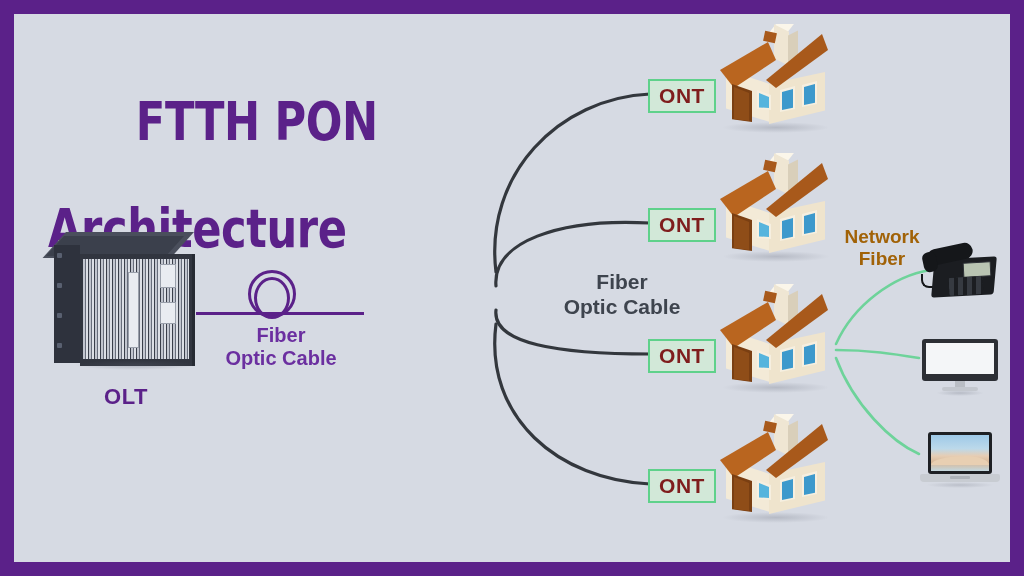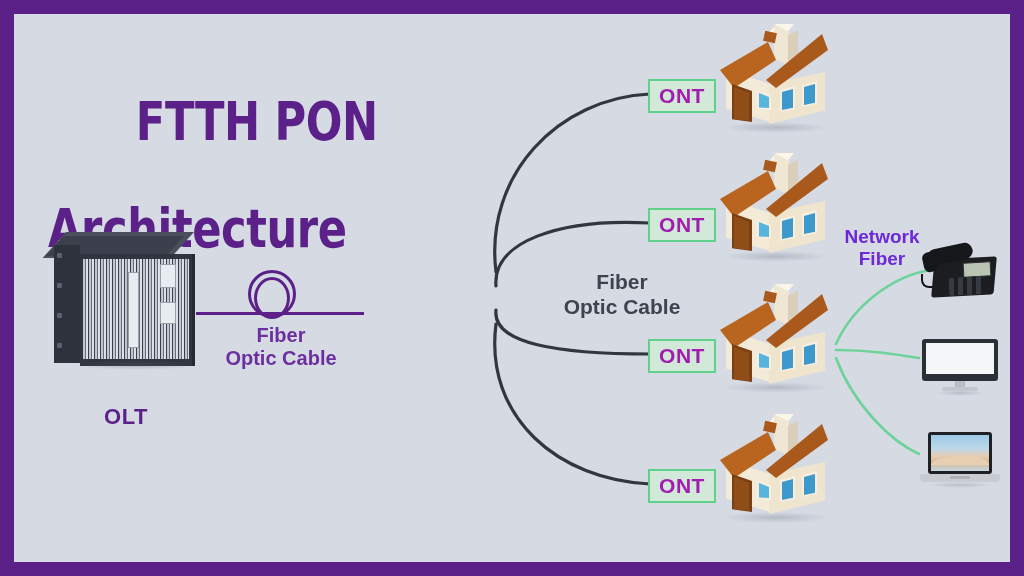--- a/index.html
+++ b/index.html
@@ -74,21 +74,21 @@
   }
   .olt-card{
     position:absolute;background:#e9ecf1;border:1px solid #9aa0ab;
   }
   .olt-shadow{
     position:absolute;left:20px;top:128px;width:124px;height:10px;
     background:radial-gradient(ellipse at center,rgba(90,95,110,.30),rgba(90,95,110,0) 70%);
   }
   #olt-label{
     position:absolute;left:0;top:152px;width:180px;text-align:center;
-    color:#5b2189;font-weight:bold;font-size:22px;letter-spacing:.5px;margin-top:20px;
+    color:#5b2189;font-weight:bold;font-size:22px;letter-spacing:.5px;
   }
 
   
   #fiber-left{position:absolute;left:172px;top:248px;width:190px;height:130px;}
   .fiber-line{
     position:absolute;left:10px;top:50px;width:168px;height:3px;background:#5b2189;
   }
   .coil{
     position:absolute;border:3px solid #5b2189;border-radius:50%;background:transparent;
   }
@@ -123,21 +123,21 @@
     color:#3e444e;font-weight:bold;font-size:21px;line-height:1.2;
   }
 
   
   .ont{
     position:absolute;width:64px;height:30px;
     background:#d2e8d8;border:2px solid #5fd18b;
     display:flex;align-items:center;justify-content:center;
   }
   .ont span{
-    color:#a21caf;font-weight:bold;font-size:21px;letter-spacing:.5px;
+    color:#7f1d1d;font-weight:bold;font-size:21px;letter-spacing:.5px;
   }
 
   
   .house{position:absolute;width:120px;height:110px;}
   .h-shadow{
     position:absolute;left:8px;top:96px;width:108px;height:11px;
     background:radial-gradient(ellipse at center,rgba(90,95,110,.26),rgba(90,95,110,0) 70%);
   }
   
   .h-wallL{
@@ -214,21 +214,21 @@
     clip-path:polygon(0 3px,100% 0,100% 89%,0 100%);
   }
   .h-winR1{left:66px;top:60px;}
   .h-winR1in{left:68px;top:63px;}
   .h-winR2{left:88px;top:55px;}
   .h-winR2in{left:90px;top:58px;}
 
   
   #net-label{
     position:absolute;left:808px;top:212px;width:120px;text-align:center;
-    color:#6d28d9;font-weight:bold;font-size:19px;line-height:1.18;
+    color:#a16207;font-weight:bold;font-size:19px;line-height:1.18;
   }
 
   
   #phone{position:absolute;left:905px;top:226px;width:80px;height:62px;}
   .ph-base{
     position:absolute;left:14px;top:18px;width:62px;height:38px;
     background:#1b1d21;border-radius:3px;
     transform:skewX(-8deg) rotate(-3deg);
   }
   .ph-screen{

